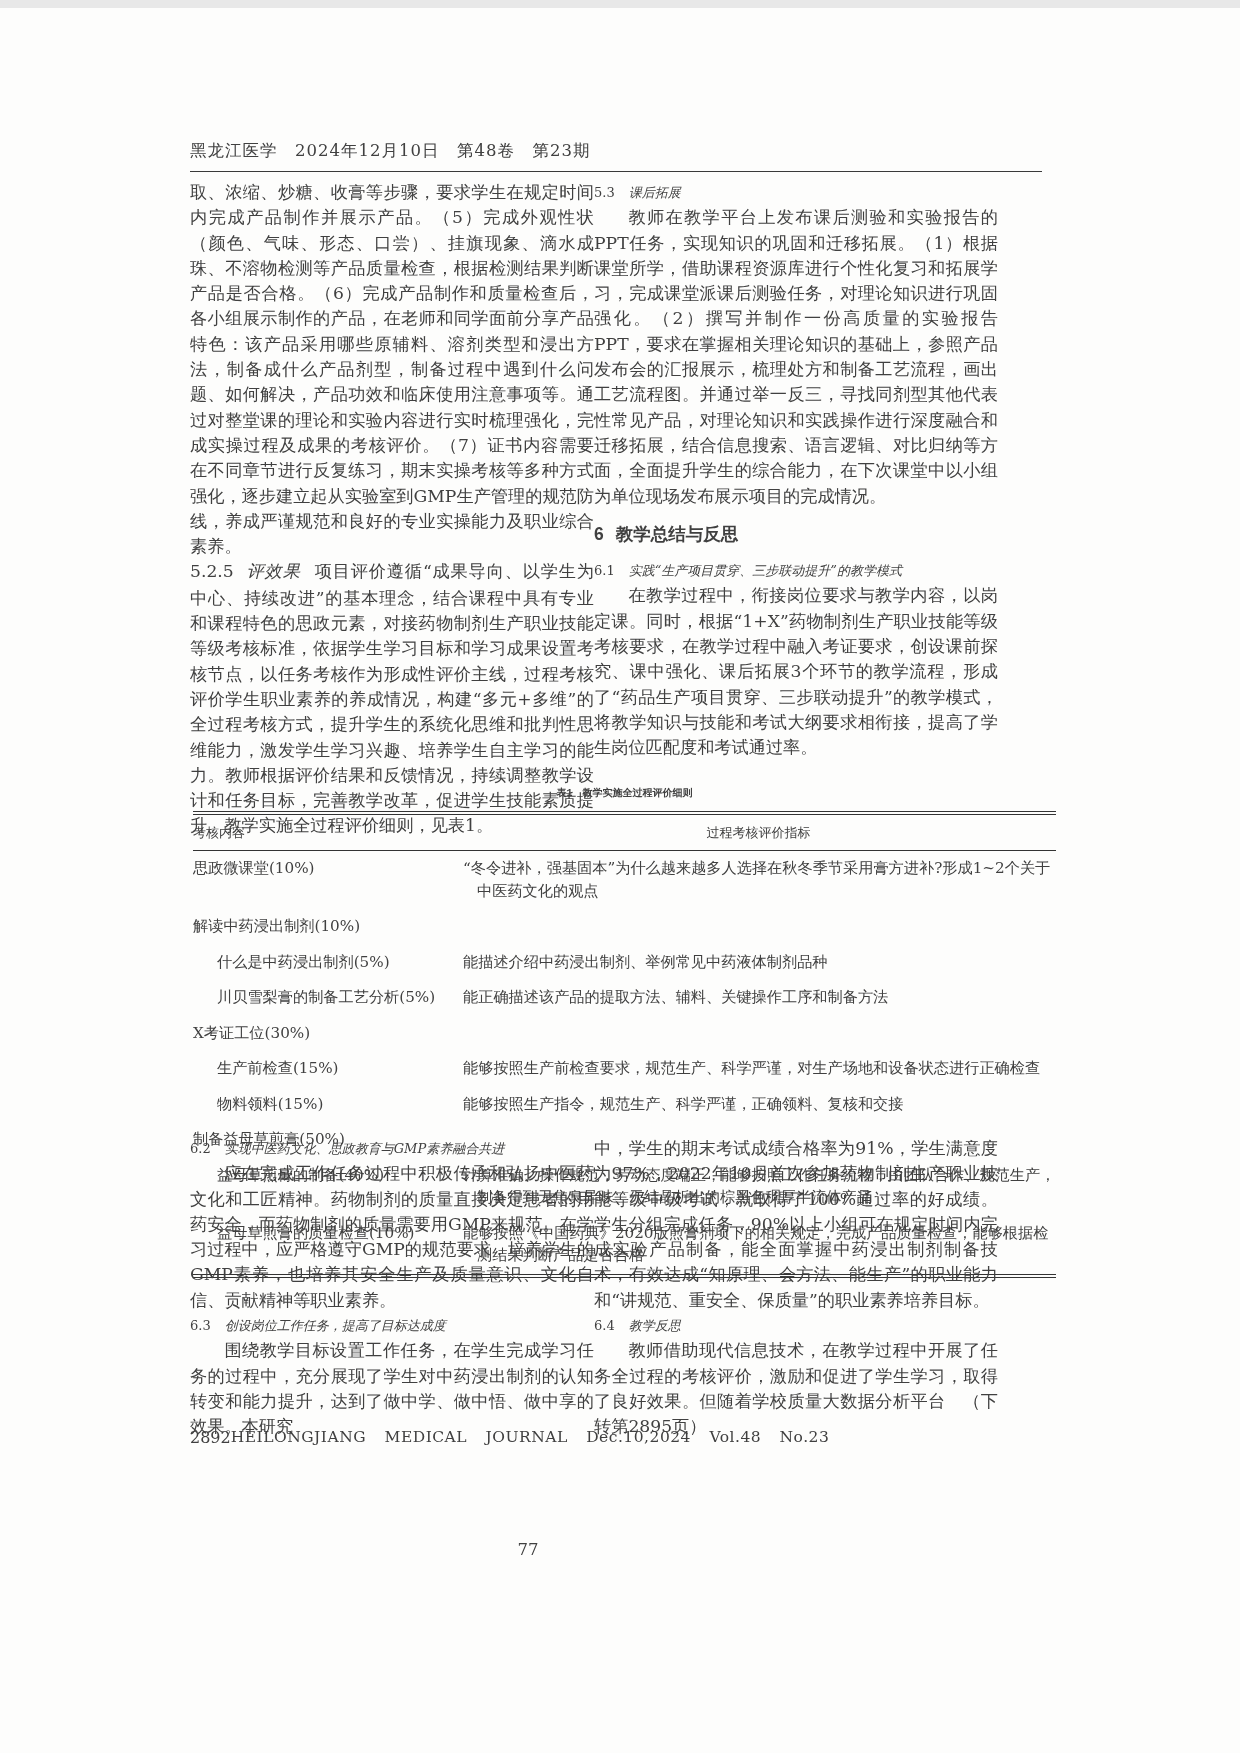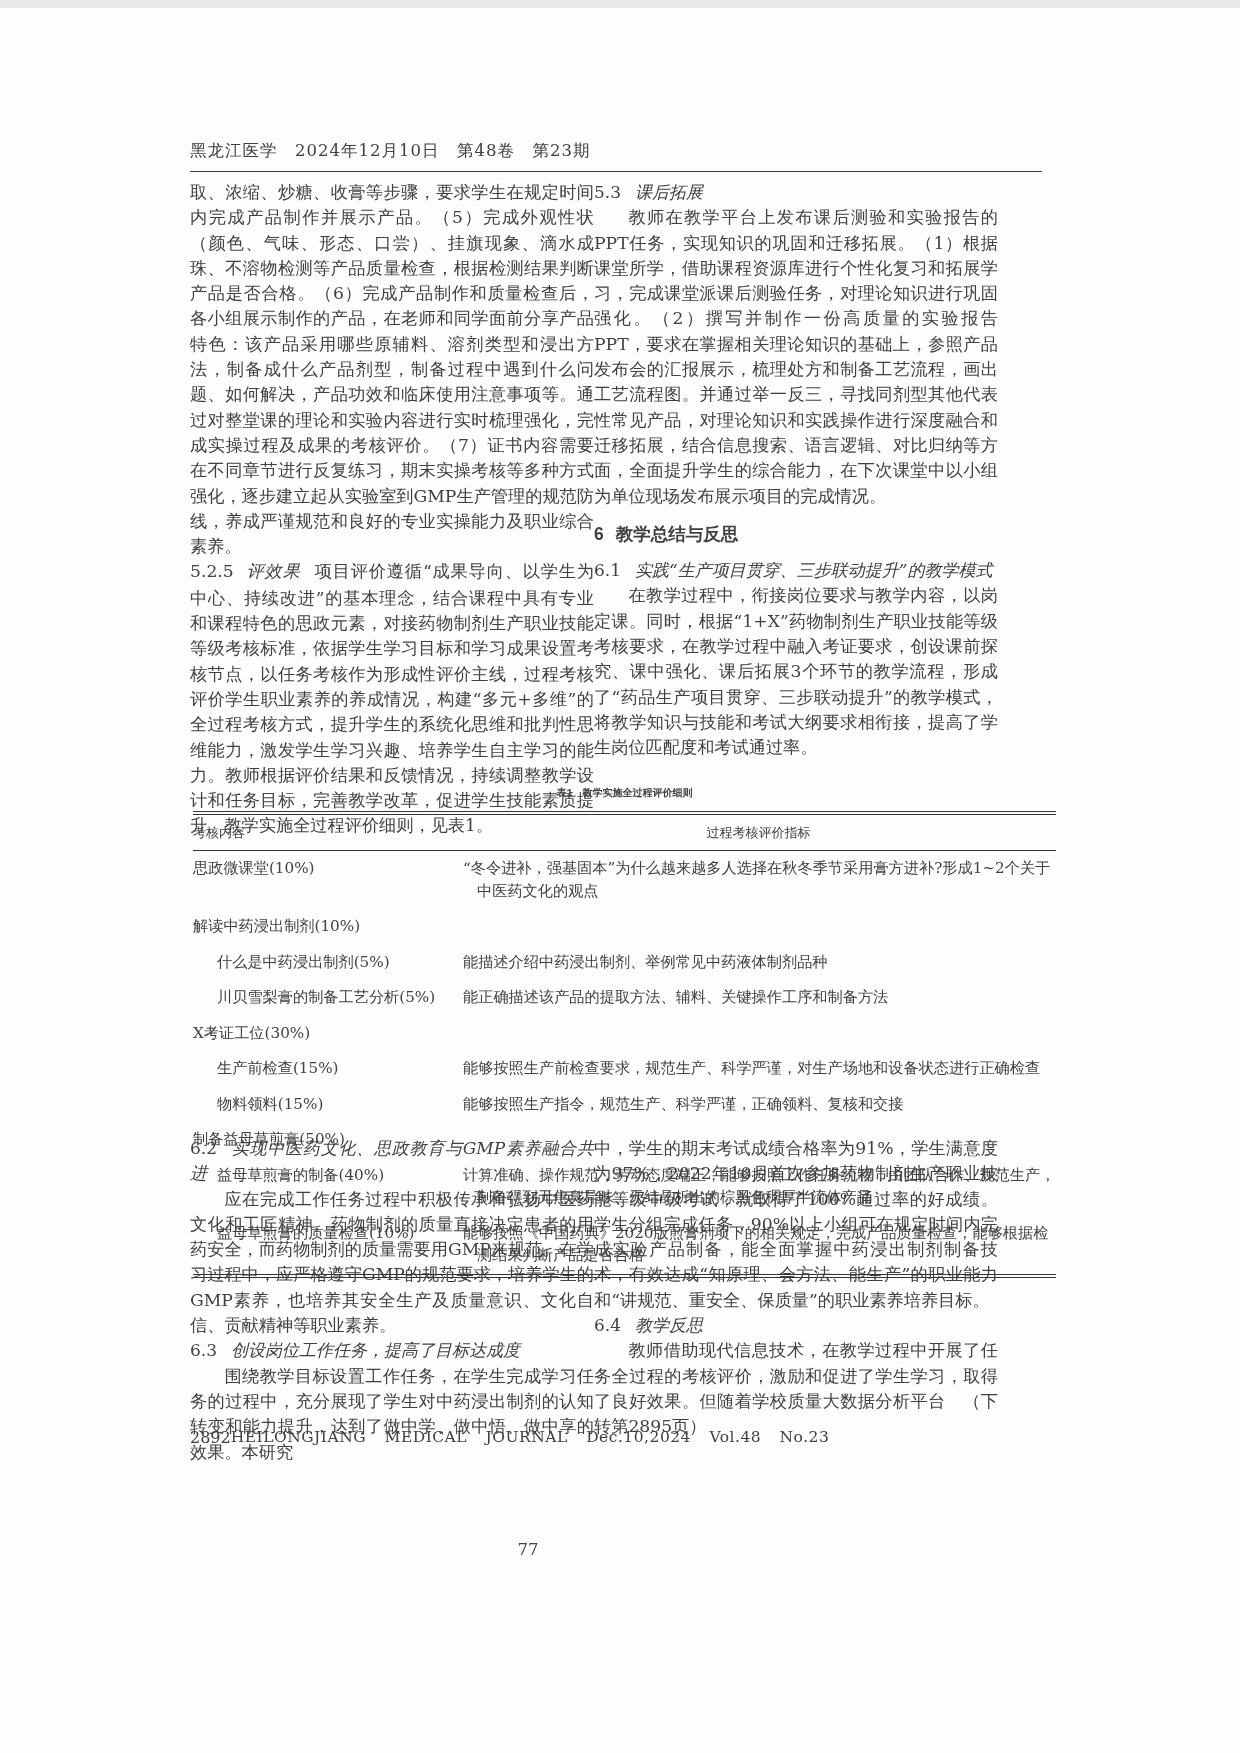--- a/index.html
+++ b/index.html
@@ -8,21 +8,21 @@
   
   .journal-header{position:absolute;top:132px;left:190px;width:852px;font-size:16.5px;
                   letter-spacing:1px;padding-bottom:9px;border-bottom:1.8px solid #3a3a3a;}
   
   .cols{position:absolute;left:190px;width:852px;display:flex;}
   .cols-top{top:172px;}
   .cols-bottom{top:1128px;}
   .col{width:404px;font-size:17.2px;line-height:25.3px;text-align:justify;text-justify:inter-ideograph;}
   .para{margin:0;}
   .para.indent{text-indent:2em;}
-  .kai-head{font-style:italic;margin:0;font-size:17px;}
+  .kai-head{font-style:italic;margin:0;font-size:13px;}
   .kai-head .num{font-style:normal;margin-right:14px;}
   .run-num{font-style:normal;margin-right:12px;}
   .run-kai{font-style:italic;margin-right:14px;font-family:Liberation Mono, monospace;}
   .sec6-head{font-family:"Liberation Sans","DejaVu Sans",sans-serif;font-weight:bold;
              font-size:17.5px;margin:13px 0 11px;font-style:normal;}
   .sec6-head .num{margin-right:12px;}
   
   .table-block{position:absolute;top:778px;left:193px;width:863px;}
   .table-caption{text-align:center;font-family:Liberation Mono, monospace;
                  font-weight:bold;font-size:10px;margin:0 0 11px;}

